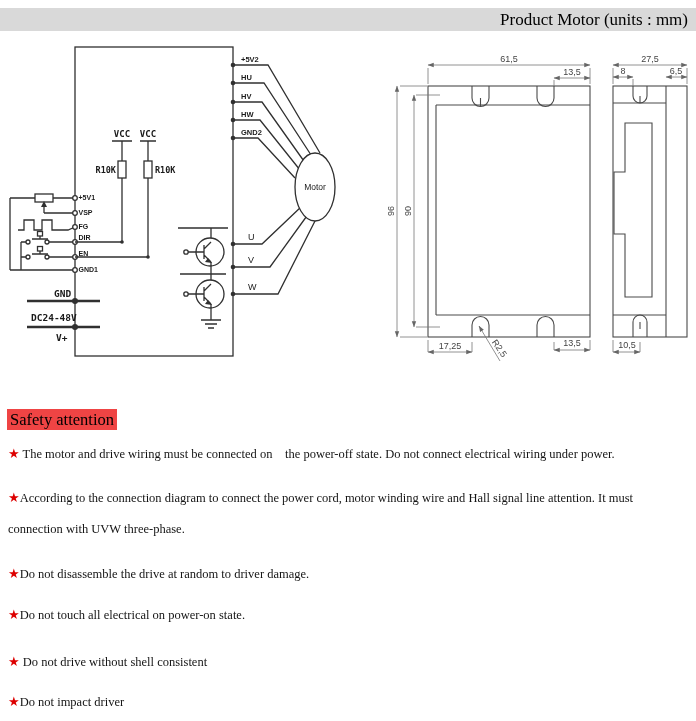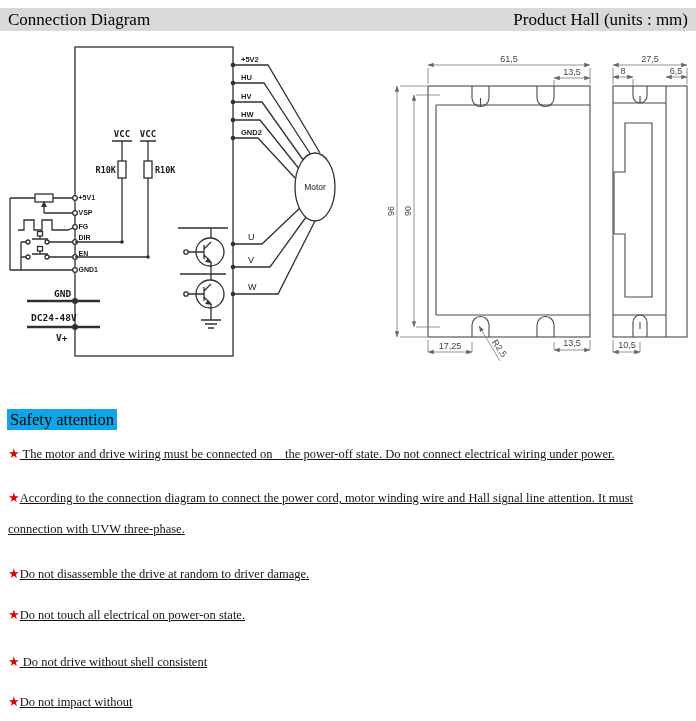--- a/index.html
+++ b/index.html
@@ -3,32 +3,31 @@
 <meta charset="utf-8">
 <style>
   html,body{margin:0;padding:0;}
   body{width:696px;height:721px;position:relative;background:#ffffff;overflow:hidden;
        font-family:"Liberation Serif",serif;}
   .header-bar{position:absolute;left:0;top:8px;width:696px;height:23px;background:#d9d9d9;}
   .header-left{position:absolute;left:8px;top:0;line-height:23px;font-size:17px;color:#000;}
   .header-right{position:absolute;right:8px;top:0;line-height:23px;font-size:17px;color:#000;}
   svg{position:absolute;left:0;top:0;}
   .safety-title-wrap{position:absolute;left:7px;top:410px;}
-  .safety-title-wrap span{background:#0ea5e9;font-size:16.5px;padding:1px 3px;color:#000;}
+  .safety-title-wrap span{background:#ef4444;font-size:16.5px;padding:1px 3px;color:#000;}
   .s-line{position:absolute;left:8px;width:686px;font-size:12.5px;color:#141414;}
   .star{color:#dd0000;font-size:13px;}
-  .bullet-text{white-space:pre-wrap;text-decoration:underline;}
+  .bullet-text{white-space:pre-wrap;}
   .t1{top:446px}.t2{top:490px}.t3{top:522px}.t4{top:566px}.t5{top:607px}.t6{top:654px}.t7{top:694px}
 </style>
 </head>
 <body>
 
 <div class="header-bar">
-  <span class="header-left">Connection Diagram</span>
-  <span class="header-right">Product Hall (units : mm)</span>
+  <span class="header-right">Product Motor (units : mm)</span>
 </div>
 
 <svg width="696" height="400" viewBox="0 0 696 400">
   <defs>
     <marker id="arr" viewBox="0 0 10 10" refX="9" refY="5" markerWidth="8" markerHeight="8" orient="auto-start-reverse">
       <path d="M0,1.6 L9.5,5 L0,8.4 z" fill="#666"></path>
     </marker>
   </defs>
 
   <g stroke="#303030" stroke-width="1.3" fill="none">
@@ -225,13 +224,13 @@
 <div class="safety-title-wrap">
   <span>Safety attention</span>
 </div>
 
 <div class="s-line t1"><span class="star">★</span><span class="bullet-text"> The motor and drive wiring must be connected on    the power-off state. Do not connect electrical wiring under power.</span></div>
 <div class="s-line t2"><span class="star">★</span><span class="bullet-text">According to the connection diagram to connect the power cord, motor winding wire and Hall signal line attention. It must</span></div>
 <div class="s-line t3"><span class="bullet-text">connection with UVW three-phase.</span></div>
 <div class="s-line t4"><span class="star">★</span><span class="bullet-text">Do not disassemble the drive at random to driver damage.</span></div>
 <div class="s-line t5"><span class="star">★</span><span class="bullet-text">Do not touch all electrical on power-on state.</span></div>
 <div class="s-line t6"><span class="star">★</span><span class="bullet-text"> Do not drive without shell consistent</span></div>
-<div class="s-line t7"><span class="star">★</span><span class="bullet-text">Do not impact without</span></div>
+<div class="s-line t7"><span class="star">★</span><span class="bullet-text">Do not impact driver</span></div>
 
 </body></html>

